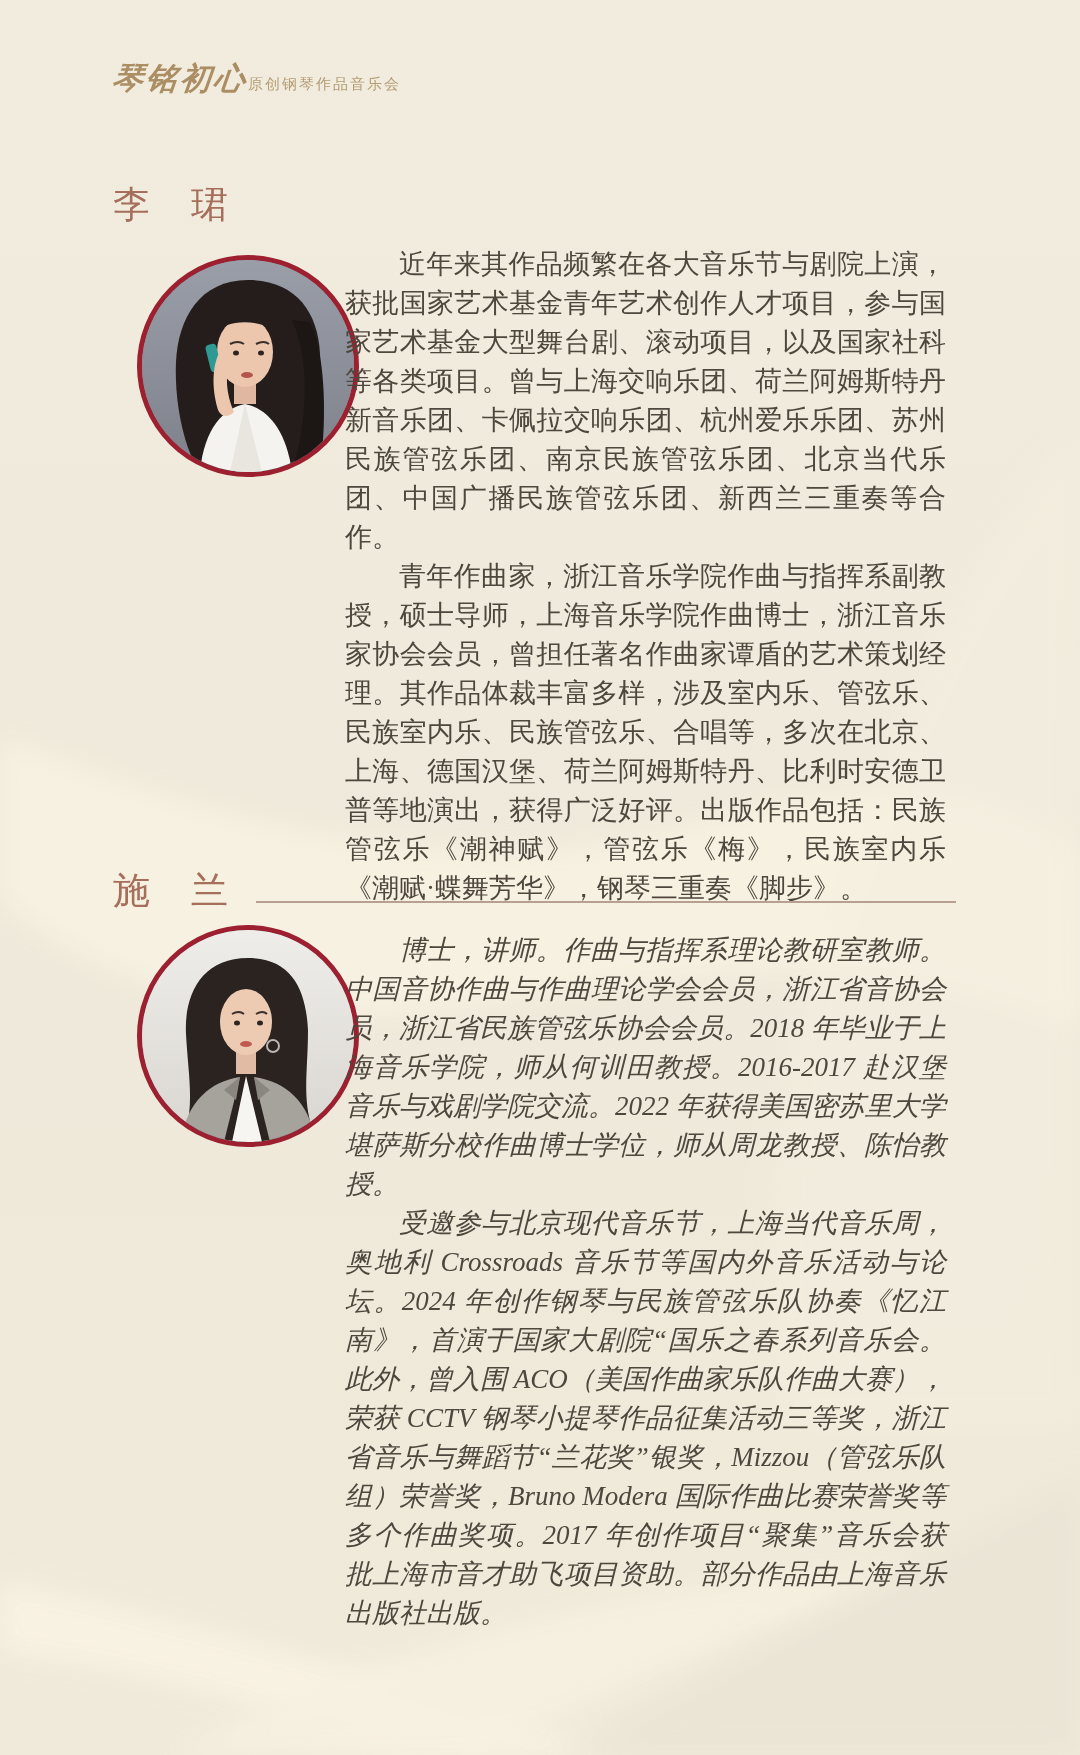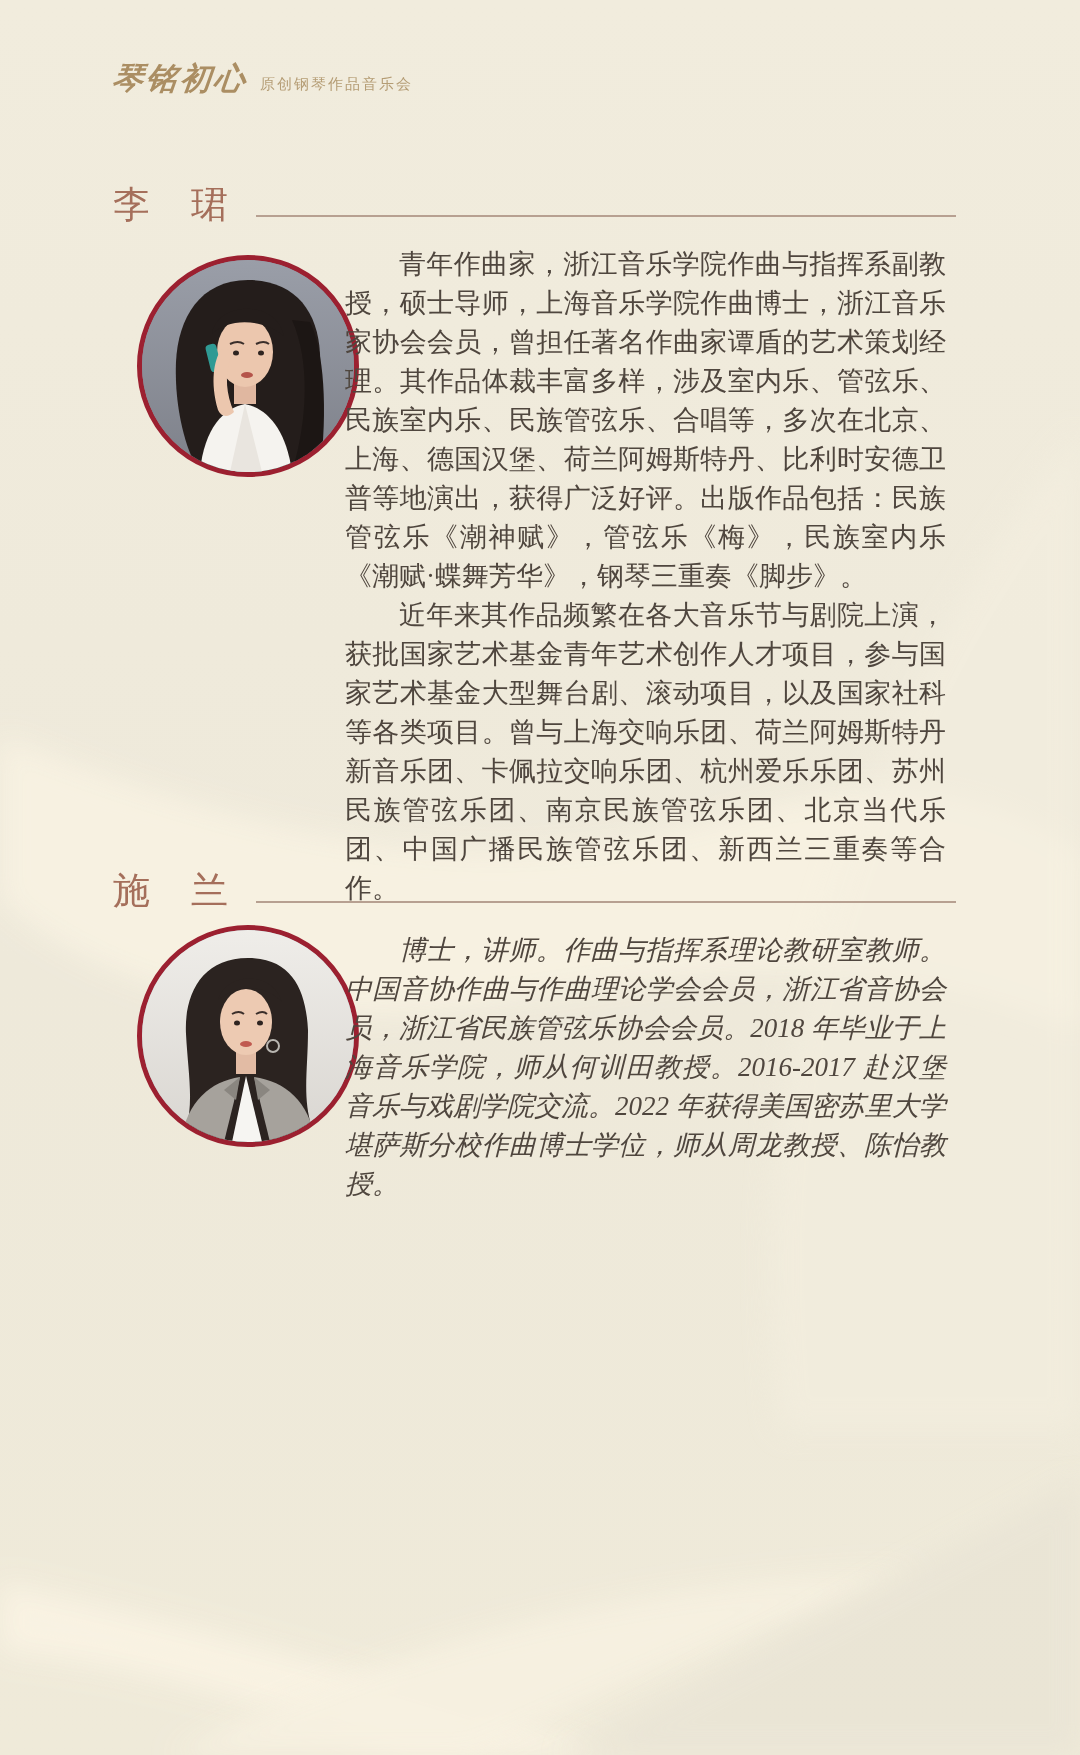--- a/index.html
+++ b/index.html
@@ -14,25 +14,25 @@
   .bg-waves{position:absolute;left:0;top:0;z-index:0;}
   .content{position:absolute;left:0;top:0;width:100%;height:100%;z-index:1;}
 
   
   .logo{position:absolute;left:112px;top:58px;display:flex;align-items:baseline;}
   .logo-brand{
     font-size:31px;font-weight:bold;font-style:italic;
     color:#ab8e63;letter-spacing:3px;
     transform:skewX(-6deg);
   }
-  .logo-sub{font-size:15px;color:#b59d75;margin-left:12px;letter-spacing:2px;}
+  .logo-sub{font-size:15px;color:#b59d75;margin-left:0;letter-spacing:2px;}
 
   
   .heading{position:absolute;left:113px;width:843px;display:flex;align-items:baseline;}
-  .heading-1{top:186px;}
+  .heading-1{top:186px;flex-direction:column;}
   .heading-2{top:872px;align-items:flex-end;}
   .artist-name{font-size:37px;color:#a56f5b;letter-spacing:2px;line-height:1;}
   .name-rule{flex:1;height:2px;background:#b7a091;align-self:flex-end;margin:0 0 6px 26px;}
 
   
   .portrait{
     position:absolute;left:137px;width:212px;height:212px;
     border-radius:50%;border:5px solid #9c2030;
     overflow:hidden;background:#8d9099;
   }
@@ -110,22 +110,22 @@
         <ellipse cx="105" cy="115" rx="6" ry="3" fill="#b5544a"></ellipse>
         <path d="M58,212 C62,168 82,148 103,144 C124,148 144,168 150,212 Z" fill="#f5f3ef"></path>
         <path d="M103,144 L88,212 L120,212 Z" fill="#e9e5df"></path>
         <rect x="66" y="84" width="11" height="28" rx="4" fill="#2f9a94" transform="rotate(-14 71 98)"></rect>
         <path d="M76,150 C68,122 72,100 79,90 C84,86 90,90 88,99 C83,116 84,134 92,152
                  C86,158 79,157 76,150 Z" fill="#ecc7ae"></path>
       </svg>
     </div>
 
     <div class="bio bio-1">
+      <p>近年来其作品频繁在各大音乐节与剧院上演，获批国家艺术基金青年艺术创作人才项目，参与国家艺术基金大型舞台剧、滚动项目，以及国家社科等各类项目。曾与上海交响乐团、荷兰阿姆斯特丹新音乐团、卡佩拉交响乐团、杭州爱乐乐团、苏州民族管弦乐团、南京民族管弦乐团、北京当代乐团、中国广播民族管弦乐团、新西兰三重奏等合作。</p>
       <p>青年作曲家，浙江音乐学院作曲与指挥系副教授，硕士导师，上海音乐学院作曲博士，浙江音乐家协会会员，曾担任著名作曲家谭盾的艺术策划经理。其作品体裁丰富多样，涉及室内乐、管弦乐、民族室内乐、民族管弦乐、合唱等，多次在北京、上海、德国汉堡、荷兰阿姆斯特丹、比利时安德卫普等地演出，获得广泛好评。出版作品包括：民族管弦乐《潮神赋》，管弦乐《梅》，民族室内乐《潮赋·蝶舞芳华》，钢琴三重奏《脚步》。</p>
-      <p>近年来其作品频繁在各大音乐节与剧院上演，获批国家艺术基金青年艺术创作人才项目，参与国家艺术基金大型舞台剧、滚动项目，以及国家社科等各类项目。曾与上海交响乐团、荷兰阿姆斯特丹新音乐团、卡佩拉交响乐团、杭州爱乐乐团、苏州民族管弦乐团、南京民族管弦乐团、北京当代乐团、中国广播民族管弦乐团、新西兰三重奏等合作。</p>
     </div>
 
     <div class="heading heading-2">
       <span class="artist-name">施　兰</span>
       <span class="name-rule"></span>
     </div>
 
     <div class="portrait portrait-2">
       <svg width="212" height="212" viewBox="0 0 212 212">
         <defs>
@@ -149,16 +149,17 @@
         <path d="M104,146 L90,212 L120,212 Z" fill="#f6f5f2"></path>
         <path d="M38,212 C46,170 68,152 98,147 L82,212 Z" fill="#a6a29c"></path>
         <path d="M174,212 C166,170 144,152 112,147 L128,212 Z" fill="#a6a29c"></path>
         <path d="M98,147 L94,170 L82,160 Z" fill="#8a8680"></path>
         <path d="M112,147 L116,170 L128,160 Z" fill="#8a8680"></path>
       </svg>
     </div>
 
     <div class="bio bio-2">
       <p>博士，讲师。作曲与指挥系理论教研室教师。中国音协作曲与作曲理论学会会员，浙江省音协会员，浙江省民族管弦乐协会会员。2018 年毕业于上海音乐学院，师从何训田教授。2016-2017 赴汉堡音乐与戏剧学院交流。2022 年获得美国密苏里大学堪萨斯分校作曲博士学位，师从周龙教授、陈怡教授。</p>
+      <p>受邀参与北京现代音乐节，上海当代音乐周，奥地利 Crossroads 音乐节等国内外音乐活动与论坛。2024 年创作钢琴与民族管弦乐队协奏《忆江南》，首演于国家大剧院“国乐之春系列音乐会。此外，曾入围 ACO（美国作曲家乐队作曲大赛），荣获 CCTV 钢琴小提琴作品征集活动三等奖，浙江省音乐与舞蹈节“兰花奖”银奖，Mizzou（管弦乐队组）荣誉奖，Bruno Modera 国际作曲比赛荣誉奖等多个作曲奖项。2017 年创作项目“聚集”音乐会获批上海市音才助飞项目资助。部分作品由上海音乐出版社出版。</p>
     </div>
 
   </div>
 </div>
 
 </body></html>

